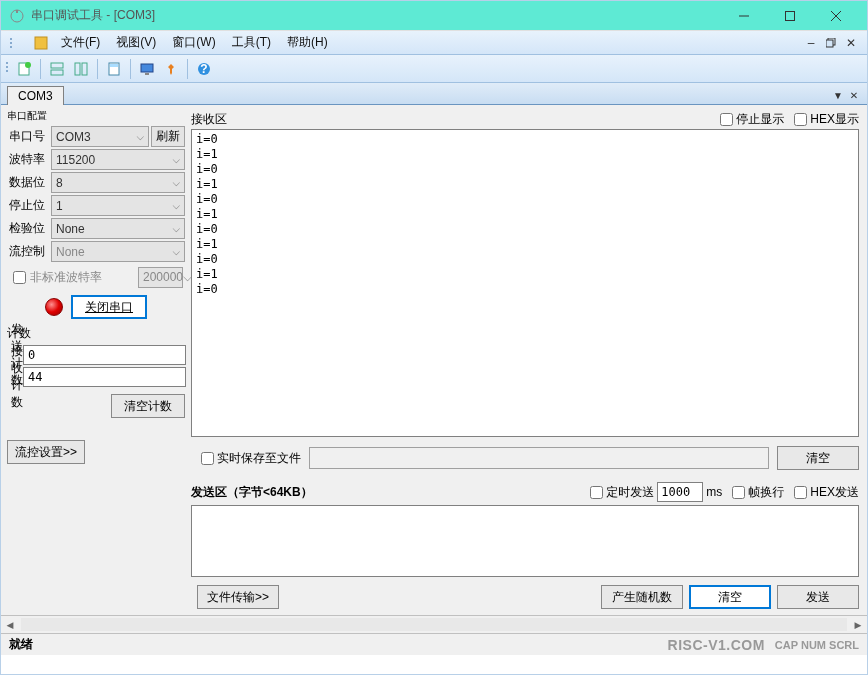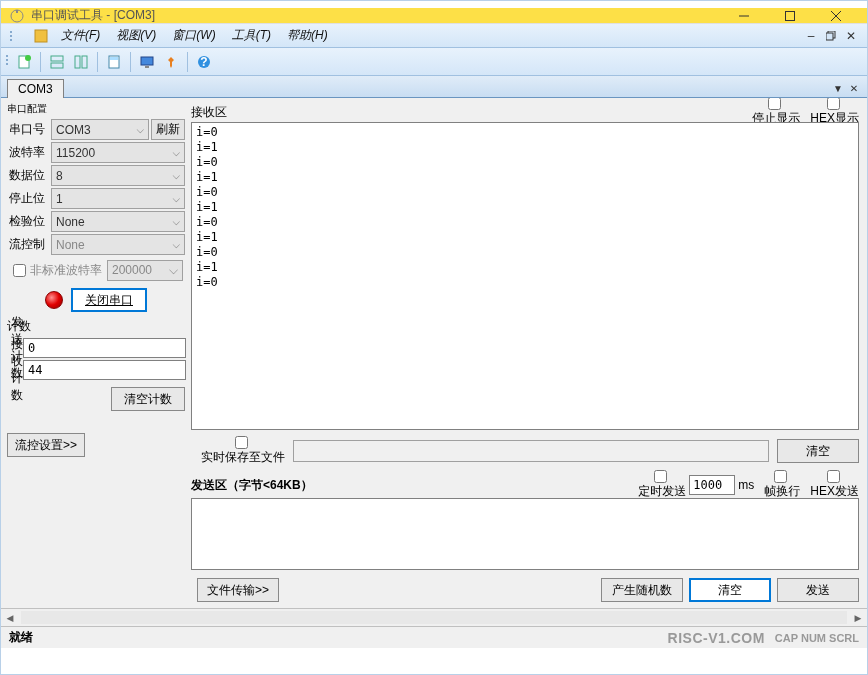--- a/index.html
+++ b/index.html
@@ -1,25 +1,25 @@
 <!DOCTYPE html>
 <html><head>
 <meta charset="utf-8">
 <style>
 * { box-sizing: border-box; margin: 0; padding: 0; font-family: "Microsoft YaHei", "SimSun", sans-serif; font-size: 12px; }
 body { background: #fff; width: 868px; height: 675px; overflow: hidden; border: 1px solid #b8d0e8; }
 
-.titlebar { height: 16px; background: #fde047; display: flex; align-items: center; padding: 0 8px; border-bottom: 1px solid #e0e0e0; margin-top: 7px; }
+.titlebar { height: 30px; background: #5eead4; display: flex; align-items: center; padding: 0 8px; border-bottom: 1px solid #e0e0e0; }
 .titlebar .app-icon { width: 16px; height: 16px; margin-right: 6px; }
 .titlebar .title { flex: 1; color: #555; }
 .titlebar .winbtn { width: 46px; height: 30px; display: flex; align-items: center; justify-content: center; color: #333; cursor: pointer; }
 
 .menubar { height: 24px; background: linear-gradient(#e8f2fc, #d4e6f8); display: flex; align-items: center; padding: 0 4px; border-bottom: 1px solid #a0c0e0; }
 .menubar .menu-icon { width: 16px; height: 16px; margin: 0 4px; }
-.menubar .menu-item { padding: 2px 8px; cursor: pointer; color: #111; font-style: italic; }
+.menubar .menu-item { padding: 2px 8px; cursor: pointer; color: #111; }
 .menubar .mdi-controls { margin-left: auto; display: flex; gap: 4px; padding-right: 4px; }
 .menubar .mdi-btn { width: 16px; height: 14px; cursor: pointer; color: #333; display:flex;align-items:center;justify-content:center;}
 
 .toolbar { height: 28px; background: linear-gradient(#e8f2fc, #d4e6f8); display: flex; align-items: center; padding: 0 4px; gap: 2px; border-bottom: 1px solid #a0c0e0; }
 .toolbar .sep { width: 1px; height: 20px; background: #a0c0e0; margin: 0 3px; }
 .toolbar .tbtn { width: 22px; height: 22px; display: flex; align-items: center; justify-content: center; cursor: pointer; border: 1px solid transparent; }
 
 .tabbar { height: 22px; background: linear-gradient(#e0ecf8, #c8ddf2); display: flex; align-items: flex-end; padding: 0 6px; border-bottom: 1px solid #6a95c0; position: relative; }
 .tab { background: #f0f0f0; border: 1px solid #808080; border-bottom: none; padding: 2px 10px; font-size: 12px; position: relative; top: 1px; }
 .tabbar .tab-controls { margin-left: auto; display: flex; gap: 2px; align-items: center; padding-bottom: 2px; }
@@ -30,38 +30,38 @@
 .left-panel { width: 190px; padding: 4px 6px; }
 .group-title { font-size: 10px; margin-bottom: 2px; }
 .cfg-table { background: #f0f0f0; }
 .cfg-row { display: flex; align-items: center; height: 23px; }
 .cfg-label { width: 44px; font-size: 12px; padding-left: 2px; }
 .cfg-select { flex: 1; height: 21px; background: #e4e4e4; border: 1px solid #a0a0a0; padding: 0 4px; color: #333; display: flex; align-items: center; justify-content: space-between; }
 .cfg-select .arrow { color: #888; font-size: 10px; }
 .refresh-btn { width: 34px; height: 21px; background: #e4e4e4; border: 1px solid #a0a0a0; margin-left: 2px; font-size: 12px; cursor: pointer; }
 .nonstd-row { display: flex; align-items: center; height: 24px; margin-top: 2px; }
 .nonstd-row input[type=checkbox] { margin: 0 4px 0 6px; }
-.nonstd-select { width: 76px; height: 21px; background: #e4e4e4; border: 1px solid #a0a0a0; padding: 0 4px; color: #888; display: flex; align-items: center; justify-content: space-between; margin-left: auto; margin-right: 2px; }
+.nonstd-select { width: 45px; height: 21px; background: #e4e4e4; border: 1px solid #a0a0a0; padding: 0 4px; color: #888; display: flex; align-items: center; justify-content: space-between; margin-left: auto; margin-right: 2px; }
 
 .port-row { display: flex; align-items: center; justify-content: center; gap: 8px; margin: 6px 0; }
 .led { width: 18px; height: 18px; border-radius: 50%; background: radial-gradient(circle at 35% 35%, #ff9090 0%, #e00000 50%, #900000 100%); border: 1px solid #800; }
 .close-port-btn { width: 76px; height: 24px; background: #fff; border: 2px solid #0078d7; color: #000; cursor: pointer; text-decoration: underline; }
 
 .count-title { margin-top: 4px; margin-bottom: 2px; }
 .count-row { display: flex; align-items: center; height: 22px; }
 .count-label { width: 60px; padding-left: 4px; }
 .count-input { flex: 1; height: 20px; border: 1px solid #808080; background: #fff; padding: 0 4px; font-family: monospace; }
 .clear-count-btn { height: 24px; width: 74px; background: #e8e8e8; border: 1px solid #888; cursor: pointer; margin-top: 6px; margin-left: 104px; }
 
 .flow-btn { height: 24px; width: 78px; background: #e8e8e8; border: 1px solid #888; cursor: pointer; margin-top: 22px; }
 
 .right-panel { flex: 1; padding: 4px 8px 4px 0; display: flex; flex-direction: column; }
 .recv-header { display: flex; align-items: center; height: 20px; }
 .recv-header .lbl { flex: 1; }
-.chk { display: flex; align-items: center; margin-left: 10px; flex-direction: column; }
+.chk { display: flex; align-items: center; margin-left: 10px; }
 .chk input { margin-right: 3px; }
 .recv-box { flex: 1; background: #fff; border: 1px solid #808080; padding: 2px 4px; font-family: "SimSun", monospace; font-size: 12px; line-height: 15px; white-space: pre; overflow: hidden; }
 
 .save-row { display: flex; align-items: center; height: 26px; margin-top: 8px; }
 .save-row .path-input { flex: 1; height: 22px; background: #f0f0f0; border: 1px solid #a0a0a0; margin: 0 8px; }
 .wide-btn { width: 82px; height: 24px; background: #e8e8e8; border: 1px solid #888; cursor: pointer; }
 .wide-btn.primary { border: 2px solid #0078d7; background: #fff; }
 
 .send-header { display: flex; align-items: center; height: 22px; margin-top: 10px; }
 .send-header .lbl { flex: 0 0 auto; font-weight: bold; }

